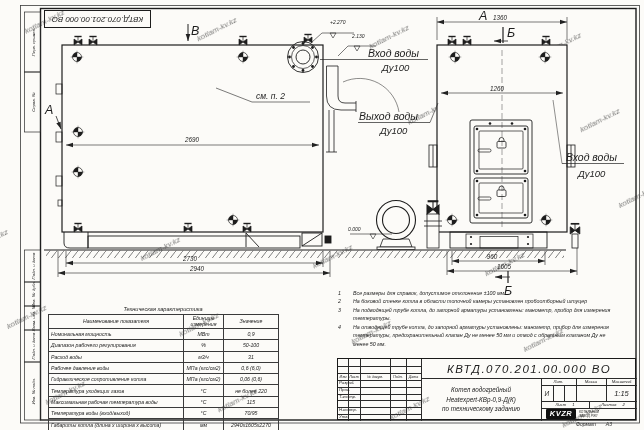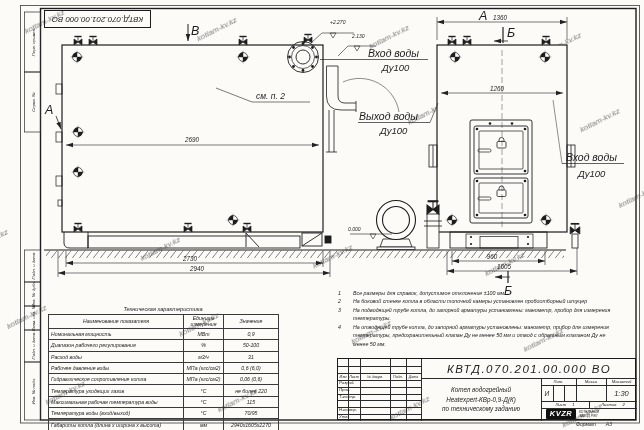--- a/index.html
+++ b/index.html
@@ -462,21 +462,21 @@
   <div class="cell" id="tb-name">
     <div>Котел водогрейный</div>
     <div>Heatexpert-КВр-0,9-Д(К)</div>
     <div>по техническому заданию</div>
   </div>
 
   <div class="cell" style="left:203px;top:19px;width:35px;height:7px;font-size:4.2px;">Лит.</div>
   <div class="cell" style="left:238px;top:19px;width:30px;height:7px;font-size:4.2px;">Масса</div>
   <div class="cell" style="left:268px;top:19px;width:31px;height:7px;font-size:4.2px;">Масштаб</div>
   <div class="cell" style="left:203px;top:26px;width:11.7px;height:16px;font-size:6.5px;">И</div>
-  <div class="cell" style="left:268px;top:26px;width:31px;height:16px;font-size:7.5px;">1:30</div>
+  <div class="cell" style="left:268px;top:26px;width:31px;height:16px;font-size:7.5px;">1:15</div>
   <div class="cell" style="left:203px;top:42px;width:48px;height:7px;font-size:4.2px;gap:6px;">
     <span>Лист</span>
     <span>1</span>
   </div>
   <div class="cell" style="left:251px;top:42px;width:48px;height:7px;font-size:4.2px;gap:6px;">
     <span>Листов</span>
     <span>2</span>
   </div>
   <div class="cell" style="left:203px;top:48px;width:96px;height:13px;justify-content:flex-start;padding-left:5px;">
     <div class="logo">KVZR</div>

